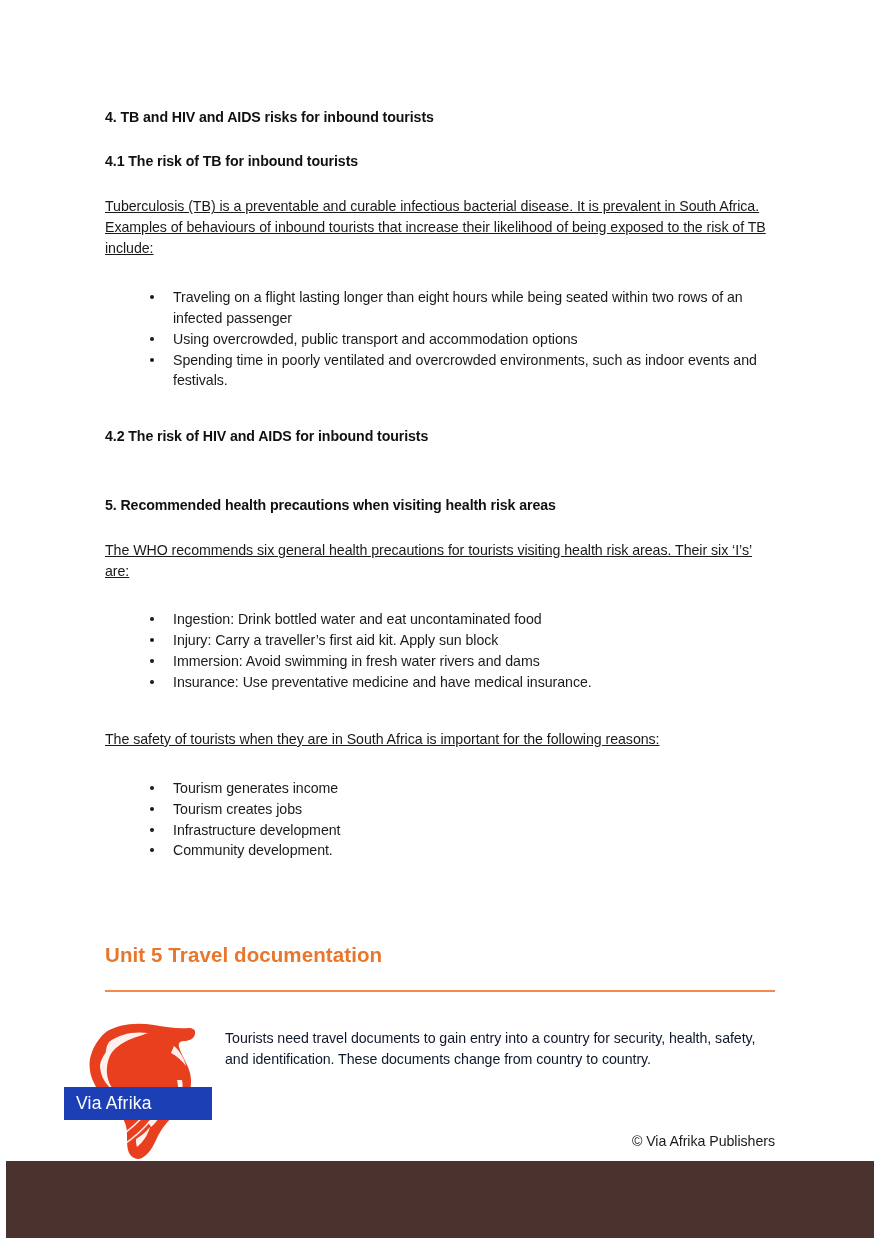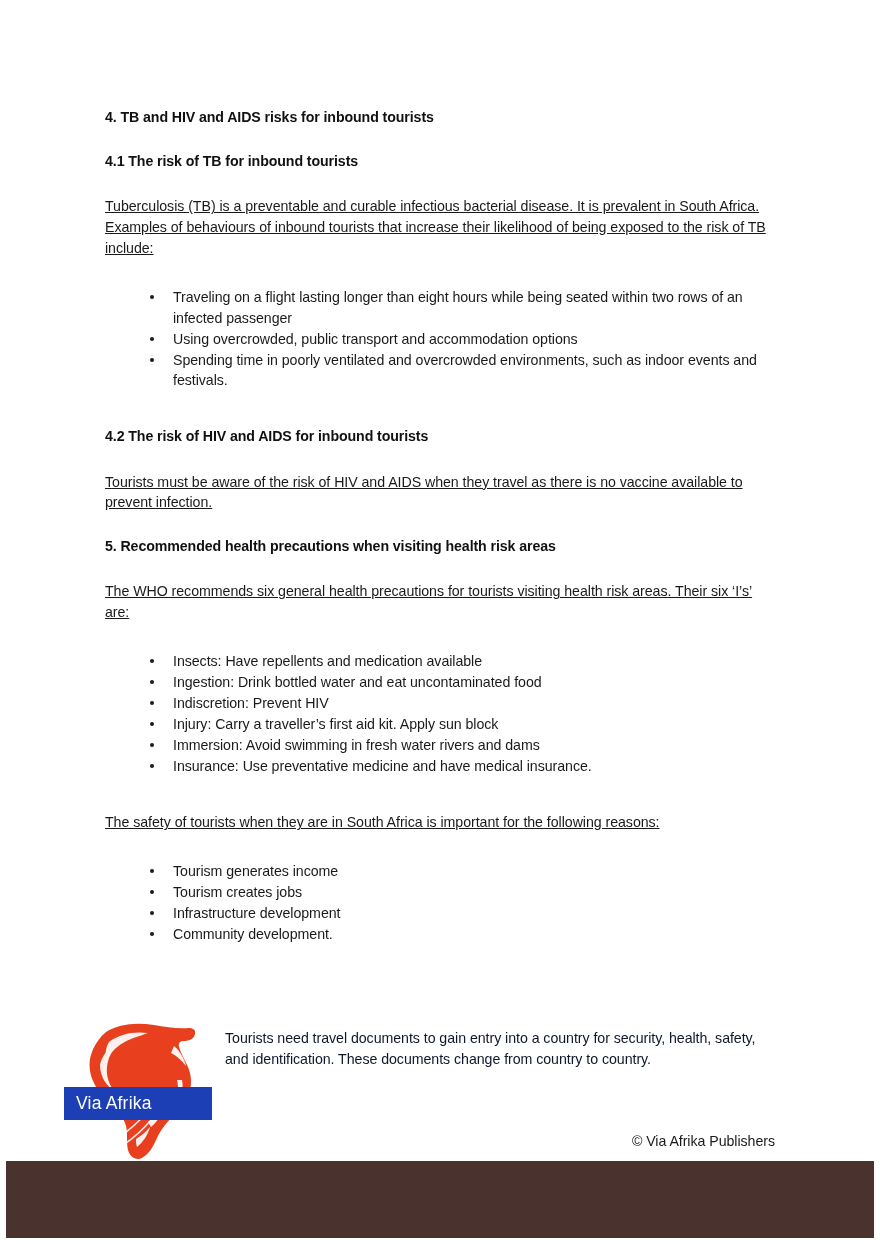--- a/index.html
+++ b/index.html
@@ -180,50 +180,51 @@
 
     <ul class="bullets">
       <li>Traveling on a flight lasting longer than eight hours while being seated within two rows of an infected passenger</li>
       <li>Using overcrowded, public transport and accommodation options</li>
       <li>Spending time in poorly ventilated and overcrowded environments, such as indoor events and festivals.</li>
     </ul>
     <div class="gap-para"></div>
 
     <div class="heading">4.2 The risk of HIV and AIDS for inbound tourists</div>
     <div class="gap-heading"></div>
-    <div class="para">Tourists must be aware of the risk of HIV and AIDS when they travel as there is no vaccine available to prevent infection.</div>
     <div class="gap-para"></div>
 
     <div class="heading">5. Recommended health precautions when visiting health risk areas</div>
     <div class="gap-heading"></div>
     <div class="para">The WHO recommends six general health precautions for tourists visiting health risk areas. Their six ‘I’s’ are:</div>
     <div class="gap-list"></div>
 
     <ul class="bullets">
-      <li>Insects: Have repellents and medication available</li>
       <li>Ingestion: Drink bottled water and eat uncontaminated food</li>
-      <li>Indiscretion: Prevent HIV</li>
       <li>Injury: Carry a traveller’s first aid kit. Apply sun block</li>
       <li>Immersion: Avoid swimming in fresh water rivers and dams</li>
       <li>Insurance: Use preventative medicine and have medical insurance.</li>
     </ul>
     <div class="gap-para"></div>
 
     <div class="para">The safety of tourists when they are in South Africa is important for the following reasons:</div>
     <div class="gap-list"></div>
 
     <ul class="bullets">
       <li>Tourism generates income</li>
       <li>Tourism creates jobs</li>
       <li>Infrastructure development</li>
       <li>Community development.</li>
     </ul>
 
   </div>
 
+  <div class="unit-block" style="position:absolute; left:105px; top:943px; width:670px;">
+    <div class="unit-title">Unit 5 Travel documentation</div>
+    <div class="unit-rule"></div>
+  </div>
 
   <div class="logo-wrap">
     <svg class="logo-africa" viewBox="0 0 152 142" xmlns="http://www.w3.org/2000/svg">
       <g fill="#e8401f">
         <path d="M44 14 C56 6, 74 4, 92 7 C104 9, 116 11, 127 10 C131 10, 134 12, 133 16
                  C132 21, 127 23, 122 23 C118 23, 116 25, 117 29 C119 36, 123 42, 126 49
                  C129 56, 130 64, 128 72 C126 81, 120 89, 113 96 C106 103, 99 111, 95 120
                  C91 129, 87 136, 80 140 C74 143, 68 139, 66 132 C64 124, 66 116, 64 108
                  C62 100, 56 94, 50 88 C43 81, 36 74, 32 65 C27 55, 26 44, 30 34
                  C33 26, 38 19, 44 14 Z"></path>

